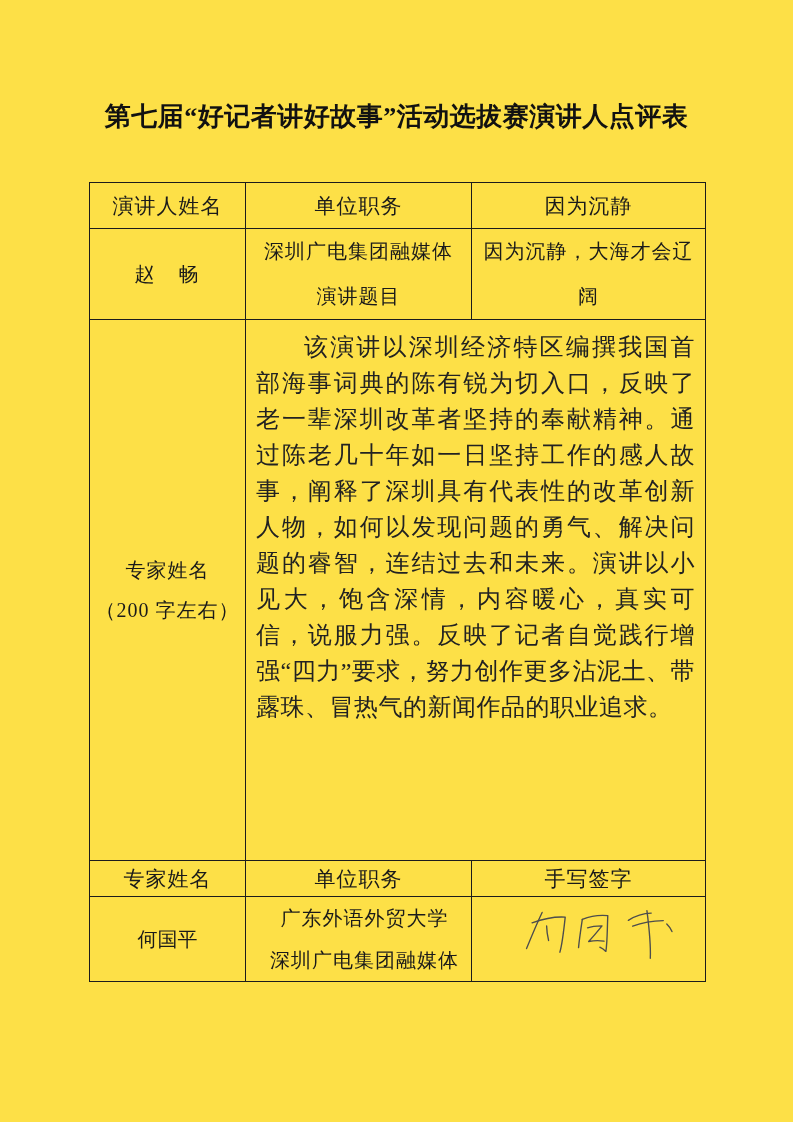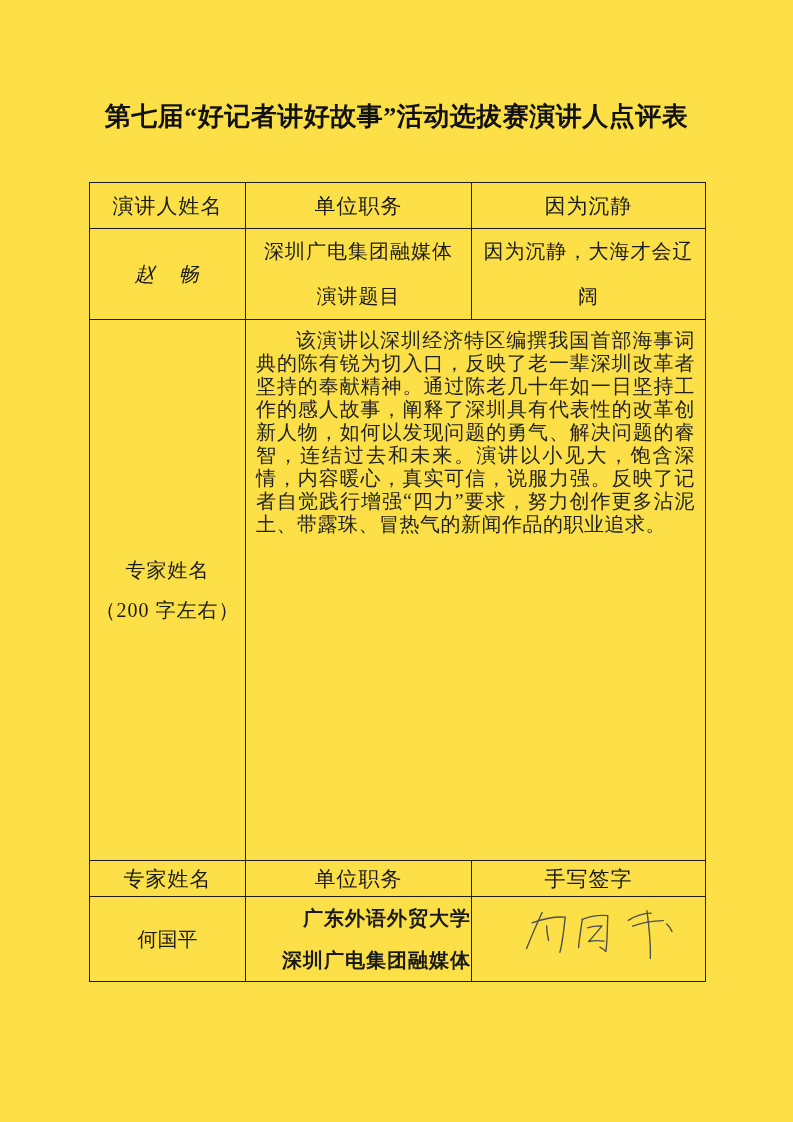--- a/index.html
+++ b/index.html
@@ -46,46 +46,45 @@
     font-size: 21px;
     letter-spacing: 1px;
   }
   tr.row-header1 { height: 46px; }
   tr.row-speaker { height: 79px; }
   tr.row-comment { height: 541px; }
   tr.row-header2 { height: 36px; }
   tr.row-expert  { height: 80px; }
 
   .two-line div { line-height: 45px; letter-spacing: 1px; }
-  .speaker-name { letter-spacing: 2px; font-style: italic; }
+  .speaker-name { letter-spacing: 2px; }
 
   .comment-label {
     font-weight: bold;
     font-size: 21px;
   }
   .comment-label div { line-height: 40px; letter-spacing: 1px; }
 
   td.comment-cell {
     vertical-align: top;
     text-align: left;
     padding: 9px 10px;
   }
   .comment-text {
-    font-size: 20px;
-    line-height: 23px;
+    font-size: 24px;
+    line-height: 36px;
     letter-spacing: 0.5px;
     text-align: justify;
     text-justify: inter-character;
     text-indent: 2em;
     color: #222;
   }
   td.expert-unit-cell {
-    text-align: right;
+    text-align: center;
     padding-left: 12px;
-    font-weight: bold;
   }
   .expert-unit-cell div { line-height: 42px; letter-spacing: 1px; }
 
   td.signature-cell { vertical-align: middle; }
   .signature-wrap {
     display: inline-block;
     margin-left: 6px;
     margin-top: 2px;
     transform: rotate(-1deg);
   }

